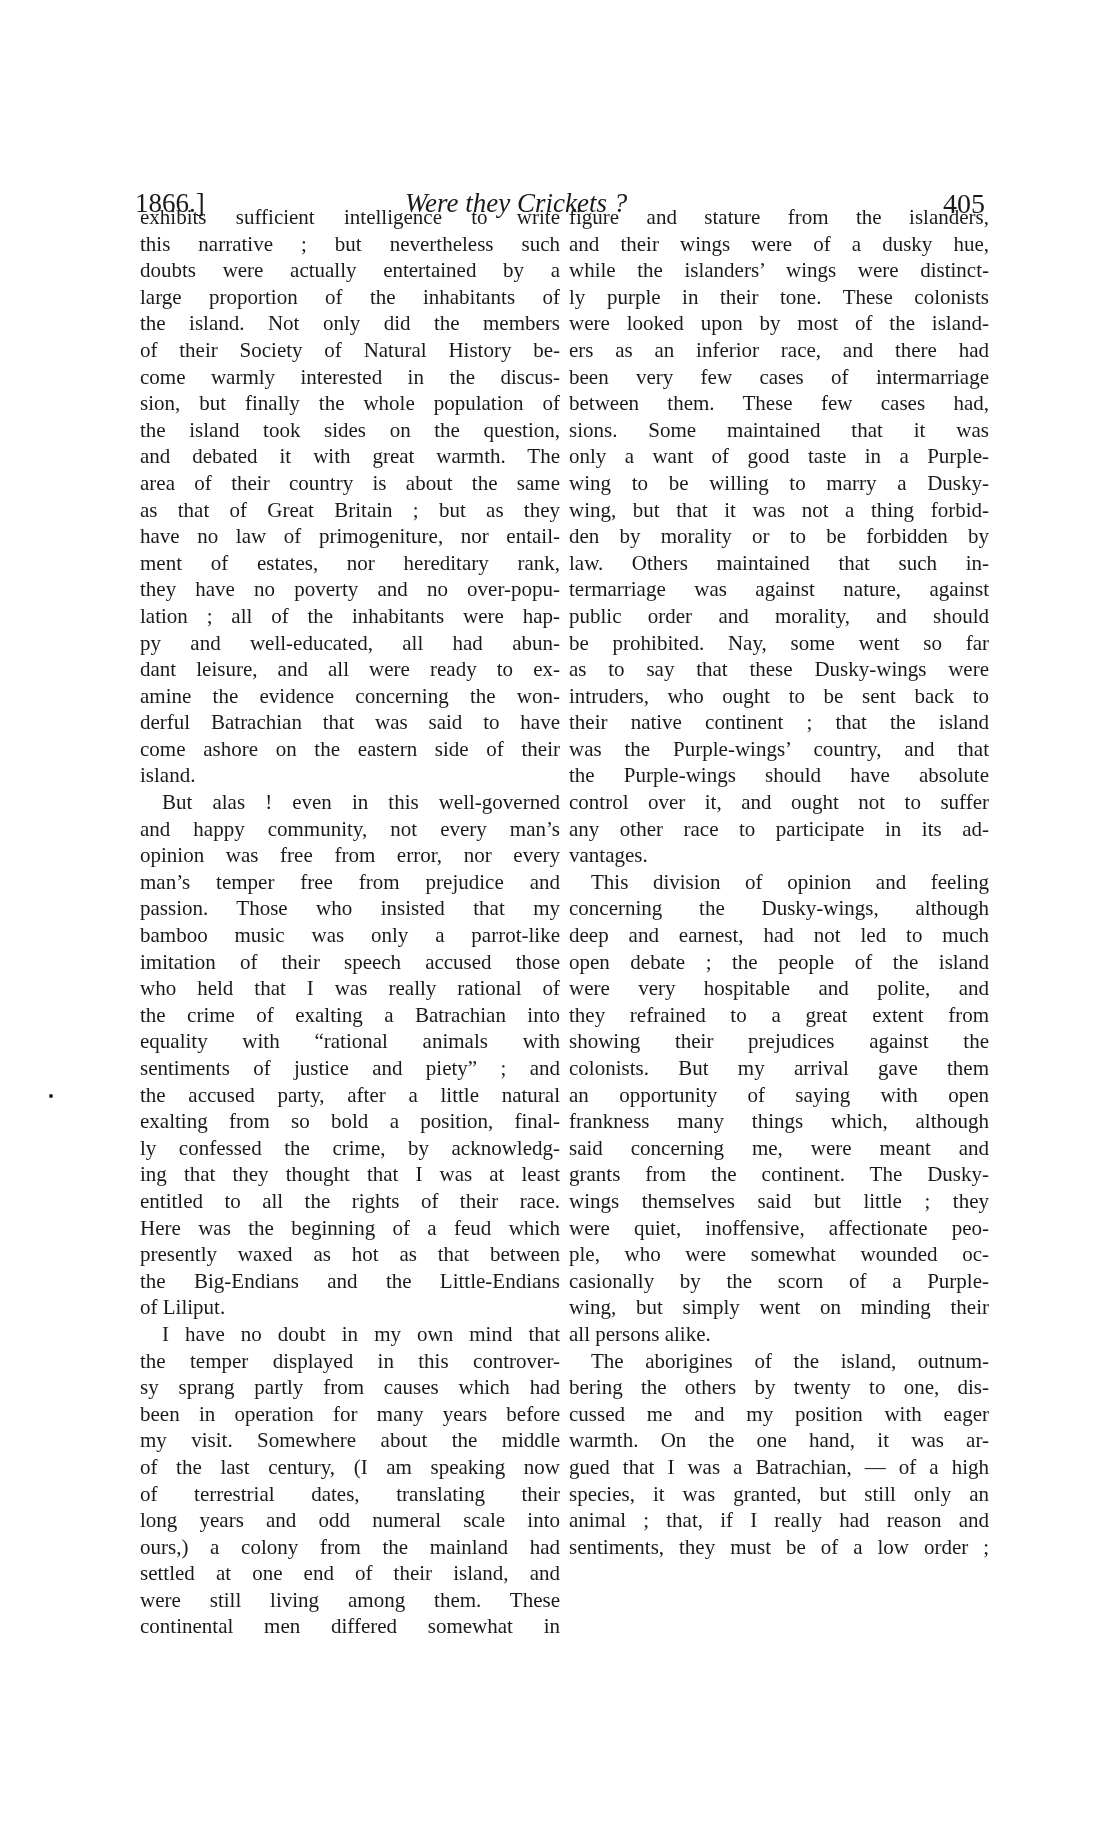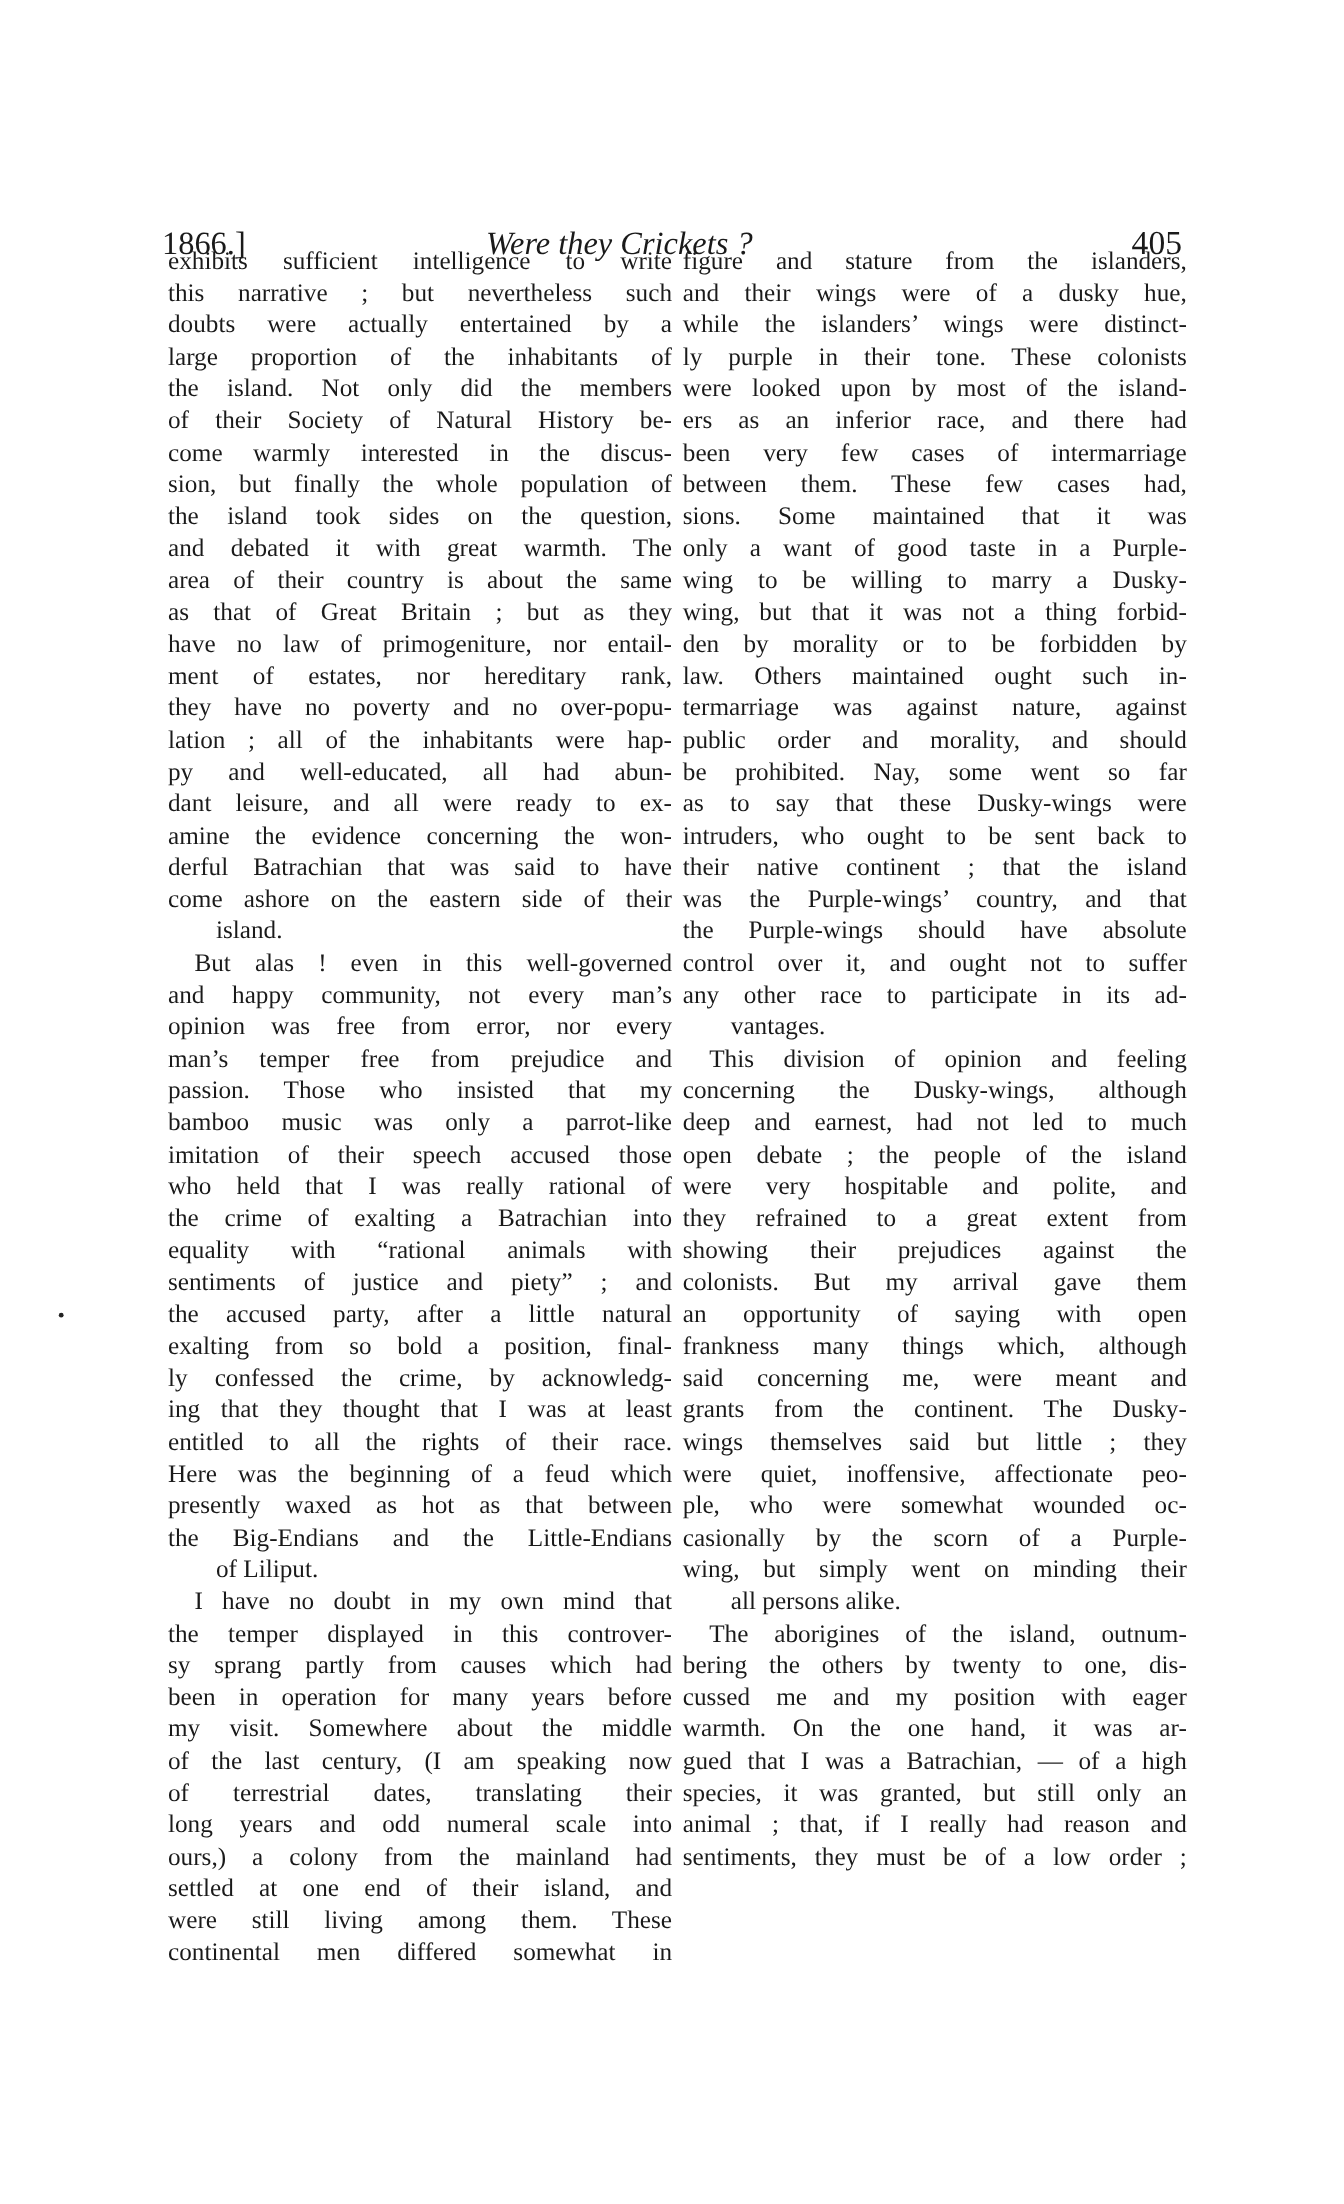--- a/index.html
+++ b/index.html
@@ -18,21 +18,21 @@
     .column {
       position: absolute; top: 204px; width: 420px;
       font-size: 21px; line-height: 26.6px;
     }
     .col-left { left: 140px; }
     .col-right { left: 569px; width: 420px; }
     .line {
       display: block; white-space: nowrap; height: 26.6px;
       text-align: justify; text-align-last: justify;
     }
-    .line.last { text-align-last: left; margin-left: 40px; }
+    .line.last { text-align-last: left; }
     .line.indent { padding-left: 22px; }
     .speck { position: absolute; width: 4px; height: 4px; background: #222; border-radius: 50%; }
   </style>
 </head>
 <body>
 
 <div class="running-head">
   <span class="rh-year">1866.]</span>
   <span class="rh-title">Were they Crickets ?</span>
   <span class="rh-page">405</span>
@@ -101,21 +101,21 @@
     <span class="line">ly purple in their tone.  These colonists</span>
     <span class="line">were looked upon by most of the island-</span>
     <span class="line">ers as an inferior race, and there had</span>
     <span class="line">been very few cases of intermarriage</span>
     <span class="line">between them.  These few cases had,</span>
     <span class="line">sions.  Some maintained that it was</span>
     <span class="line">only a want of good taste in a Purple-</span>
     <span class="line">wing to be willing to marry a Dusky-</span>
     <span class="line">wing, but that it was not a thing forbid-</span>
     <span class="line">den by morality or to be forbidden by</span>
-    <span class="line">law.  Others maintained ought such in-</span>
+    <span class="line">law.  Others maintained that such in-</span>
     <span class="line">termarriage was against nature, against</span>
     <span class="line">public order and morality, and should</span>
     <span class="line">be prohibited.  Nay, some went so far</span>
     <span class="line">as to say that these Dusky-wings were</span>
     <span class="line">intruders, who ought to be sent back to</span>
     <span class="line">their native continent ; that the island</span>
     <span class="line">was the Purple-wings’ country, and that</span>
     <span class="line">the Purple-wings should have absolute</span>
     <span class="line">control over it, and ought not to suffer</span>
     <span class="line">any other race to participate in its ad-</span>

